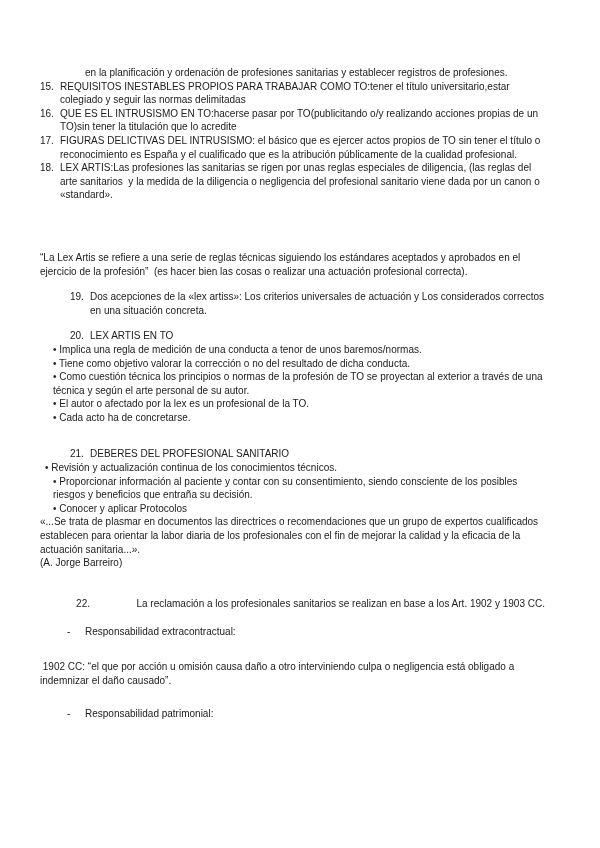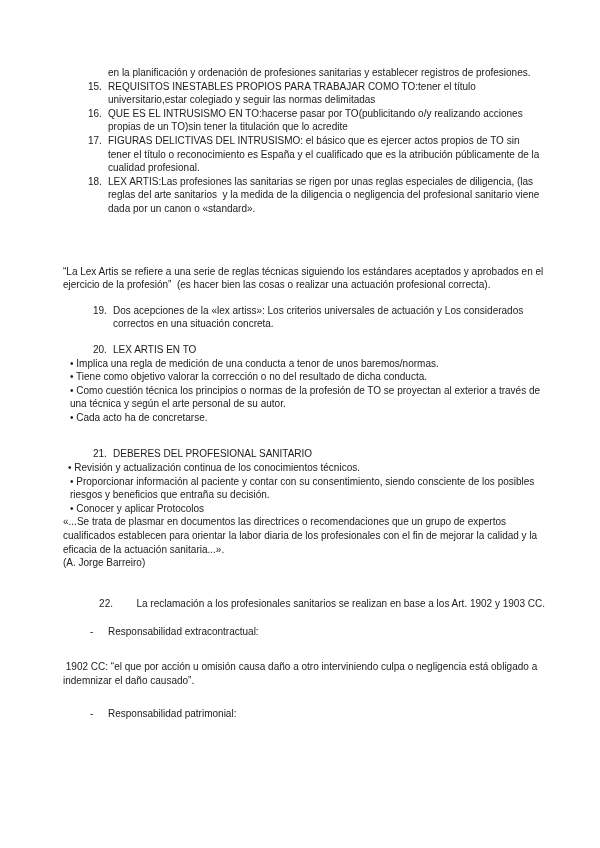--- a/index.html
+++ b/index.html
@@ -6,44 +6,44 @@
     margin: 0;
     padding: 0;
     background: #ffffff;
   }
   .page {
     position: relative;
     width: 600px;
     height: 848px;
     background: #ffffff;
     box-sizing: border-box;
-    padding: 66px 55px 0 63px;
+    padding: 66px 55px 0 40px;
     font-family: "Liberation Sans", "DejaVu Sans", sans-serif;
     font-size: 10px;
     line-height: 13.6px;
     color: #212121;
     overflow: hidden;
   }
   .blk { margin: 0; }
   .txt, .para { white-space: pre-wrap; }
   
   .st-cont { margin-left: 45px; }
   
-  .st-num-a { display: flex; margin-left: 25px; }
+  .st-num-a { display: flex; }
   .st-num-a .num { flex: 0 0 20px; }
   
   .st-num-b { display: flex; margin-left: 30px; }
   .st-num-b .num { flex: 0 0 20px; }
   .st-num-a .txt, .st-num-b .txt { flex: 1 1 auto; }
   
   .st-dash { display: flex; margin-left: 27px; }
   .st-dash .num { flex: 0 0 18px; }
   .st-dash .txt { flex: 1 1 auto; }
   
-  .st-bullet { margin-left: 7px; }
+  .st-bullet { margin-left: 13px; }
   .st-bullet-ind { margin-left: 5px; }
   
   .mt12 { margin-top: 12px; }
   .mt13 { margin-top: 21px; }
   .mt15 { margin-top: 15px; }
   .mt18 { margin-top: 12px; }
   .mt20 { margin-top: 20px; }
   .mt23 { margin-top: 23px; }
   .mt27 { margin-top: 27px; text-align: right; }
   .mt32 { margin-top: 49px; }
@@ -83,20 +83,21 @@
   </div>
 
   <div class="blk st-num-b mt12">
     <span class="num">20.</span>
     <span class="txt">LEX ARTIS EN TO</span>
   </div>
 
   <div class="blk para st-bullet">• Implica una regla de medición de una conducta a tenor de unos baremos/normas.</div>
   <div class="blk para st-bullet">• Tiene como objetivo valorar la corrección o no del resultado de dicha conducta.</div>
   <div class="blk para st-bullet">• Como cuestión técnica los principios o normas de la profesión de TO se proyectan al exterior a través de una técnica y según el arte personal de su autor.</div>
+  <div class="blk para st-bullet">• El autor o afectado por la lex es un profesional de la TO.</div>
   <div class="blk para st-bullet">• Cada acto ha de concretarse.</div>
 
   <div class="blk st-num-b mt23">
     <span class="num">21.</span>
     <span class="txt">DEBERES DEL PROFESIONAL SANITARIO</span>
   </div>
 
   <div class="blk para st-bullet-ind">• Revisión y actualización continua de los conocimientos técnicos.</div>
   <div class="blk para st-bullet">• Proporcionar información al paciente y contar con su consentimiento, siendo consciente de los posibles riesgos y beneficios que entraña su decisión.</div>
   <div class="blk para st-bullet">• Conocer y aplicar Protocolos</div>

